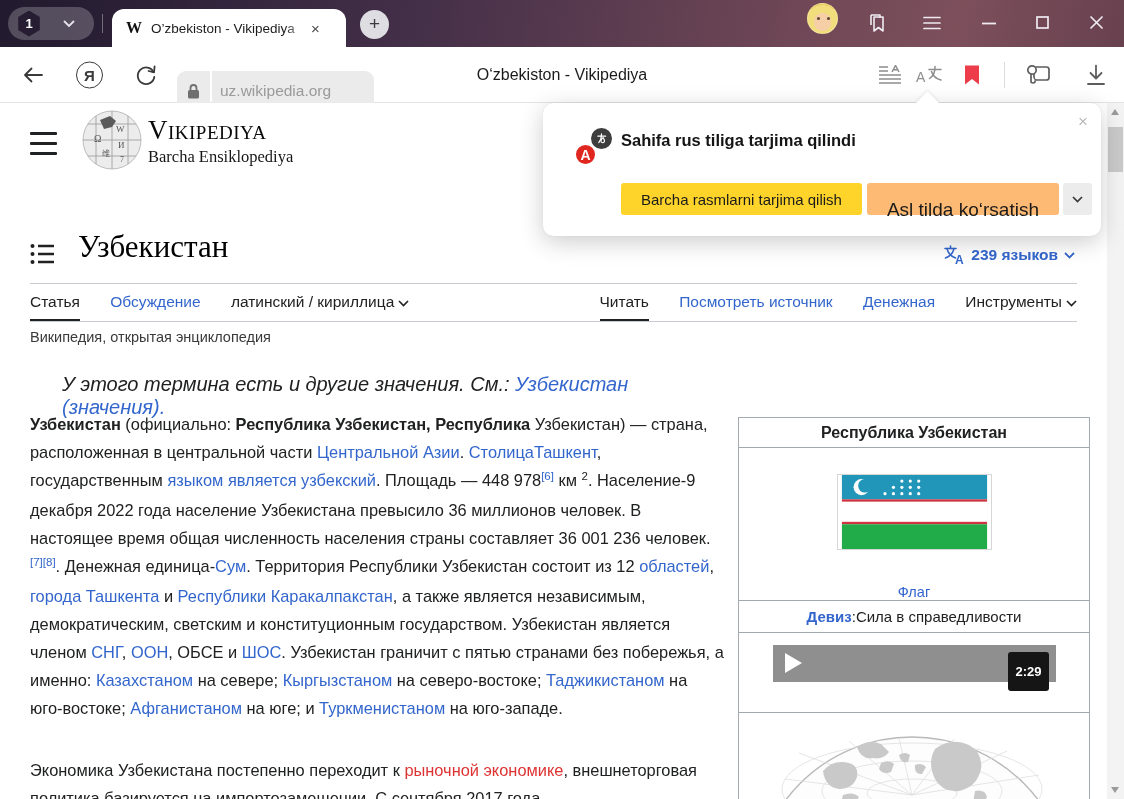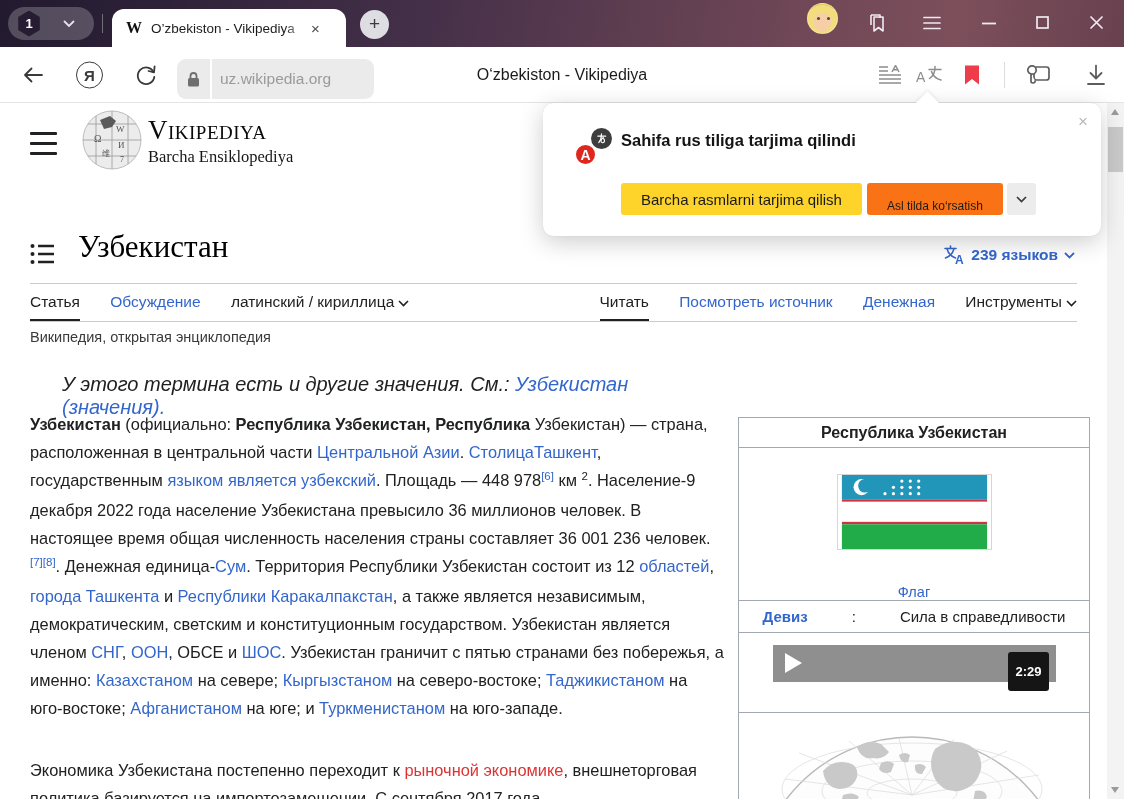--- a/index.html
+++ b/index.html
@@ -26,42 +26,42 @@
   #newtab { position:absolute; left:360px; top:10px; width:29px; height:29px; border-radius:50%;
     background:#dddde2; color:#3c3c3c; font-size:19px; line-height:27px; text-align:center; cursor:pointer; }
   #avatar { position:absolute; left:807px; top:3px; width:31px; height:31px; border-radius:50%;
     background:radial-gradient(circle at 50% 62%, #f6cfa6 0 38%, #f2dd7d 39% 72%, #e8c95f 73%); border:1px solid rgba(255,255,255,.25); cursor:pointer; overflow:hidden;}
   #avatar i { position:absolute; left:9px; top:13px; width:3px; height:3px; border-radius:50%; background:#5a4632;}
   #avatar b { position:absolute; left:19px; top:13px; width:3px; height:3px; border-radius:50%; background:#5a4632;}
 
   
   #toolbar { position:absolute; left:0; top:47px; width:1124px; height:56px; background:#fff; border-bottom:1px solid #e4e4e4; }
   .tool-btn { position:absolute; top:50%; transform:translateY(-50%); cursor:pointer; display:flex; align-items:center; justify-content:center; }
-  #urlbox { position:absolute; left:177px; top:12px; height:40px; display:flex; cursor:text; }
+  #urlbox { position:absolute; left:177px; top:24px; height:40px; display:flex; cursor:text; }
   #urlbox .lockseg { width:33px; background:#ebebeb; border-radius:9px 0 0 9px; display:flex; align-items:center; justify-content:center; }
   #urlbox .urlseg { width:162px; background:#ebebeb; border-radius:0 9px 9px 0; margin-left:2px; display:flex; align-items:center; padding-left:8px; }
   #urlbox .urlseg span { color:#9a9a9a; font-size:15.5px; }
   #pagetitle { position:absolute; left:50%; top:50%; transform:translate(-50%,-50%); font-size:16px; color:#1b1b1b; white-space:nowrap; }
   #popup-caret { position:absolute; left:919px; top:95px; width:17px; height:17px; background:#fff;
     transform:rotate(45deg); box-shadow:-2px -2px 3px rgba(0,0,0,.05); z-index:31; }
 
   
   #popup { position:absolute; left:543px; top:103px; width:558px; height:133px; background:#fff; z-index:30;
     border-radius:10px; box-shadow:0 6px 24px rgba(0,0,0,.2), 0 0 1px rgba(0,0,0,.15); }
   #popup .tr-icon { position:absolute; left:31px; top:25px; width:38px; height:38px; }
   #popup .tr-icon .dark { position:absolute; right:0; top:0; width:21px; height:21px; border-radius:50%; background:#3d3d3d;
     display:flex; align-items:center; justify-content:center; }
   #popup .tr-icon .red { position:absolute; left:0; bottom:0; width:23px; height:23px; border-radius:50%; background:#e0271f;
     color:#fff; font-weight:bold; font-size:14px; display:flex; align-items:center; justify-content:center; border:2px solid #fff; }
   #popup h3 { position:absolute; left:78px; top:28px; font-size:16.5px; color:#141414; }
   #popup .pclose { position:absolute; right:13px; top:9px; color:#b9b9b9; font-size:17px; cursor:pointer; }
   #popup .btnrow { position:absolute; left:78px; top:80px; display:flex; }
   .ybtn { height:32px; background:#fed42b; border:none; font-size:15px; color:#1b1b1b; padding:0 20px; cursor:pointer;
     font-family:"Liberation Sans", sans-serif; border-radius:3px; }
-  .gbtn { height:32px; background:#f97316; border:none; font-size:12px; color:#1b1b1b; padding:16px 20px; cursor:pointer;
+  .gbtn { height:32px; background:#fdba74; border:none; font-size:19px; color:#1b1b1b; padding:16px 20px; cursor:pointer;
     font-family:"Liberation Sans", sans-serif; margin-left:5px; border-radius:3px; }
   .chbtn { height:32px; width:29px; background:#ececec; border:none; cursor:pointer; margin-left:4px; border-radius:3px;
     display:flex; align-items:center; justify-content:center; }
 
   
   #scrollbar { position:absolute; right:0; top:103px; width:17px; height:696px; background:#f3f3f3; }
   #scrollbar .thumb { position:absolute; left:1px; top:24px; width:15px; height:45px; background:#c9c9c9; cursor:pointer; }
   #scrollbar .sb-up { position:absolute; top:6px; left:4px; width:0; height:0; border-left:4.5px solid transparent; border-right:4.5px solid transparent; border-bottom:6px solid #9a9a9a; cursor:pointer;}
   #scrollbar .sb-down { position:absolute; bottom:6px; left:4px; width:0; height:0; border-left:4.5px solid transparent; border-right:4.5px solid transparent; border-top:6px solid #9a9a9a; cursor:pointer;}
 
@@ -100,21 +100,21 @@
   .seg-p { font-size:11.5px; position:relative; top:-6px; }
 
   
   #infobox { position:absolute; left:738px; top:314px; width:352px; height:500px; background:#f8f9fa;
     border:1px solid #a2a9b1; font-size:14px; color:#202122; }
   #infobox .cap { height:30px; display:flex; align-items:center; justify-content:center;
     font-weight:bold; font-size:16px; border-bottom:1px solid #a2a9b1; background:#fff; }
   #ib-images { height:153px; display:flex; border-bottom:1px solid #a2a9b1; background:#fff; }
   .ib-col { flex:1; display:flex; flex-direction:column; align-items:center; justify-content:flex-start;gap:20px; }
   .ib-col .lbl { color:#36c; font-size:14.5px; cursor:pointer; }
-  #ib-motto { height:32px; display:flex; align-items:center; justify-content:center; border-bottom:1px solid #a2a9b1; background:#fff; font-size:15px;gap:44px; }
+  #ib-motto { height:32px; display:flex; align-items:center; justify-content:center; border-bottom:1px solid #a2a9b1; background:#fff; font-size:15px; }
   #ib-motto .b { color:#36c; font-weight:bold; cursor:pointer; }
   #ib-anthem { height:80px; border-bottom:1px solid #a2a9b1; background:#fff; text-align:center; font-size:15px; padding-top:6px; }
   #ib-anthem .b { color:#36c; font-weight:bold; cursor:pointer; }
   #ib-anthem .a { color:#36c; cursor:pointer; }
   #player { margin:6px auto 0; width:283px; height:37px; background:#8f8f8f; position:relative; cursor:pointer; }
   #player .play { position:absolute; left:12px; top:8px; width:0; height:0; border-top:10.5px solid transparent;
     border-bottom:10.5px solid transparent; border-left:17px solid #fff; }
   #player .time { position:absolute; right:7px; top:7px; background:#151515; color:#fff; font-weight:bold;
     font-size:13px; padding:12px 7px; border-radius:3px; }
   #ib-map { height:90px; background:#fff; overflow:hidden; }

